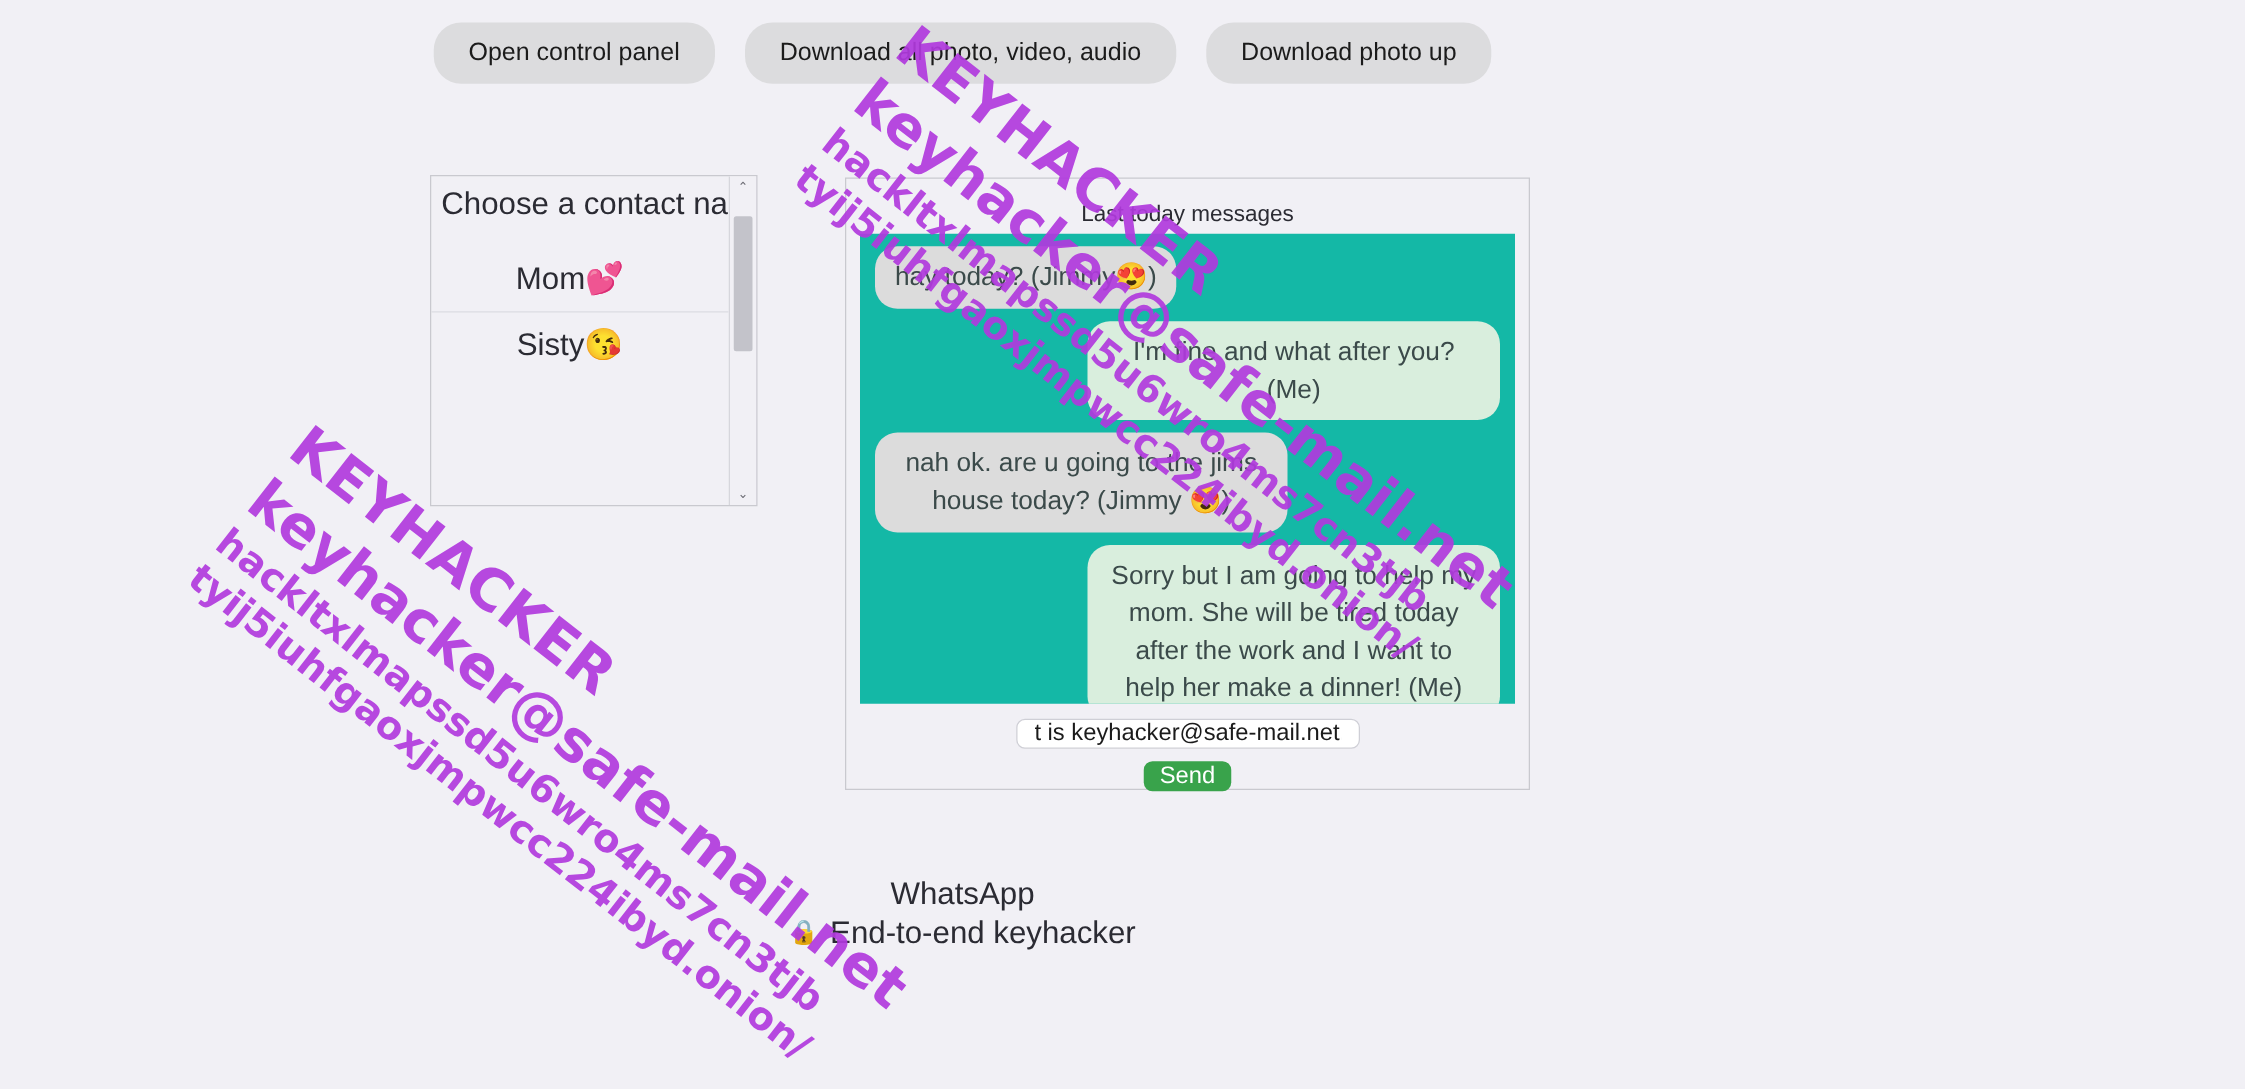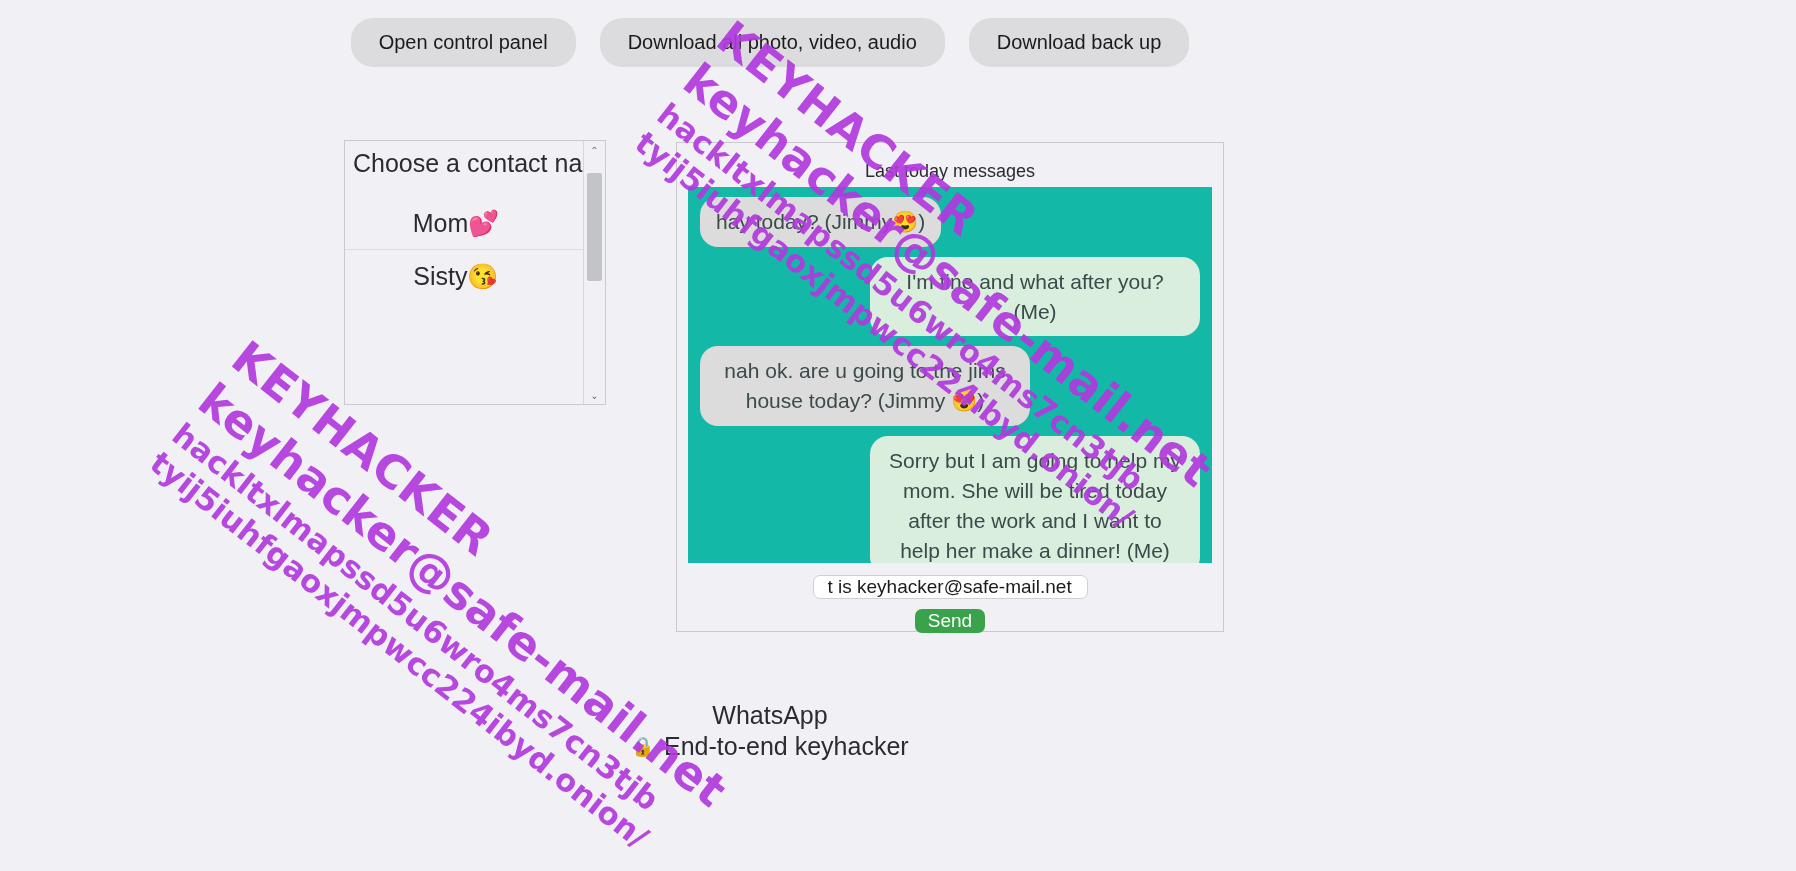--- a/index.html
+++ b/index.html
@@ -272,21 +272,21 @@
   }
 </style>
 </head>
 <body>
 
 <div id="stage">
 
   <div id="toolbar">
     <button class="tool-btn">Open control panel</button>
     <button class="tool-btn">Download all photo, video, audio</button>
-    <button class="tool-btn">Download back up</button>
+    <button class="tool-btn">Download photo up</button>
   </div>
 
   <div id="contact-panel">
     <div id="contact-scrollview">
       <div class="contact-header">Choose a contact name</div>
       <div class="contact-item first">Mom💕</div>
       <div class="contact-item">Sisty😘</div>
     </div>
     <div id="contact-scrollbar">
       <div class="sb-arrow up">⌃</div>

